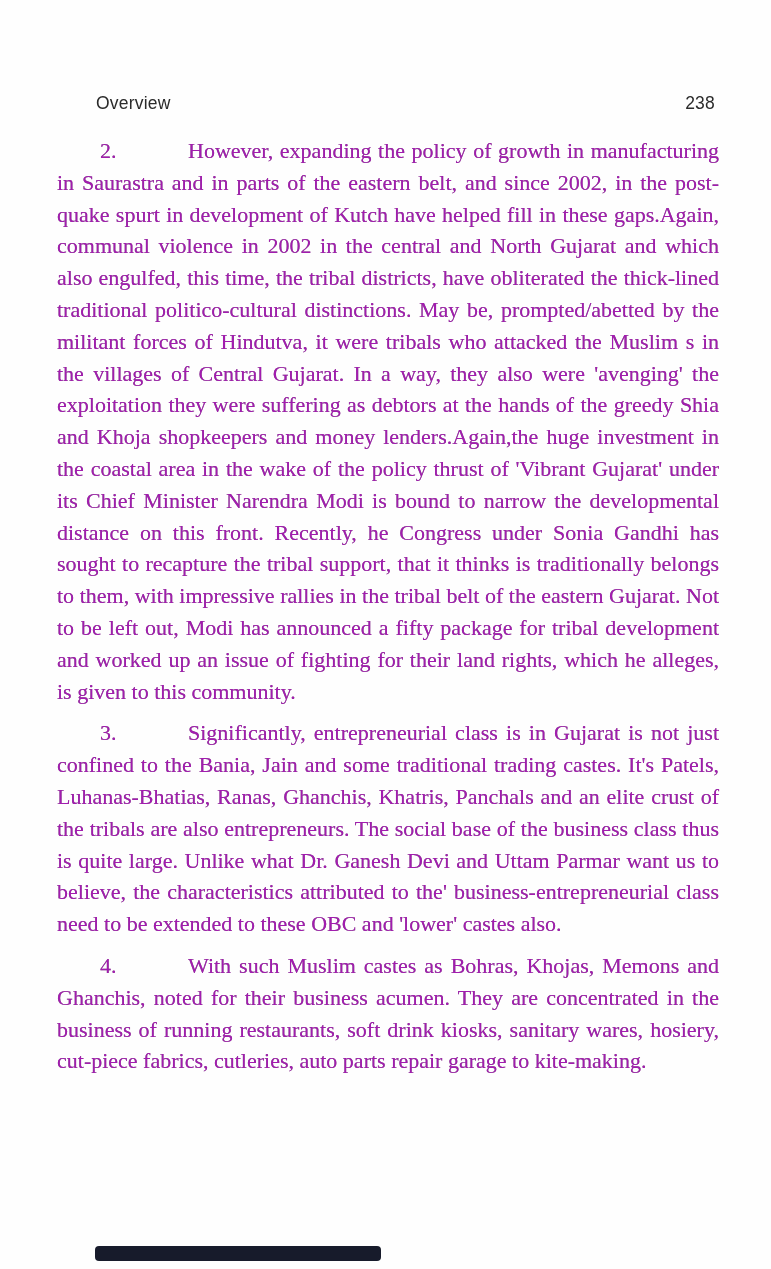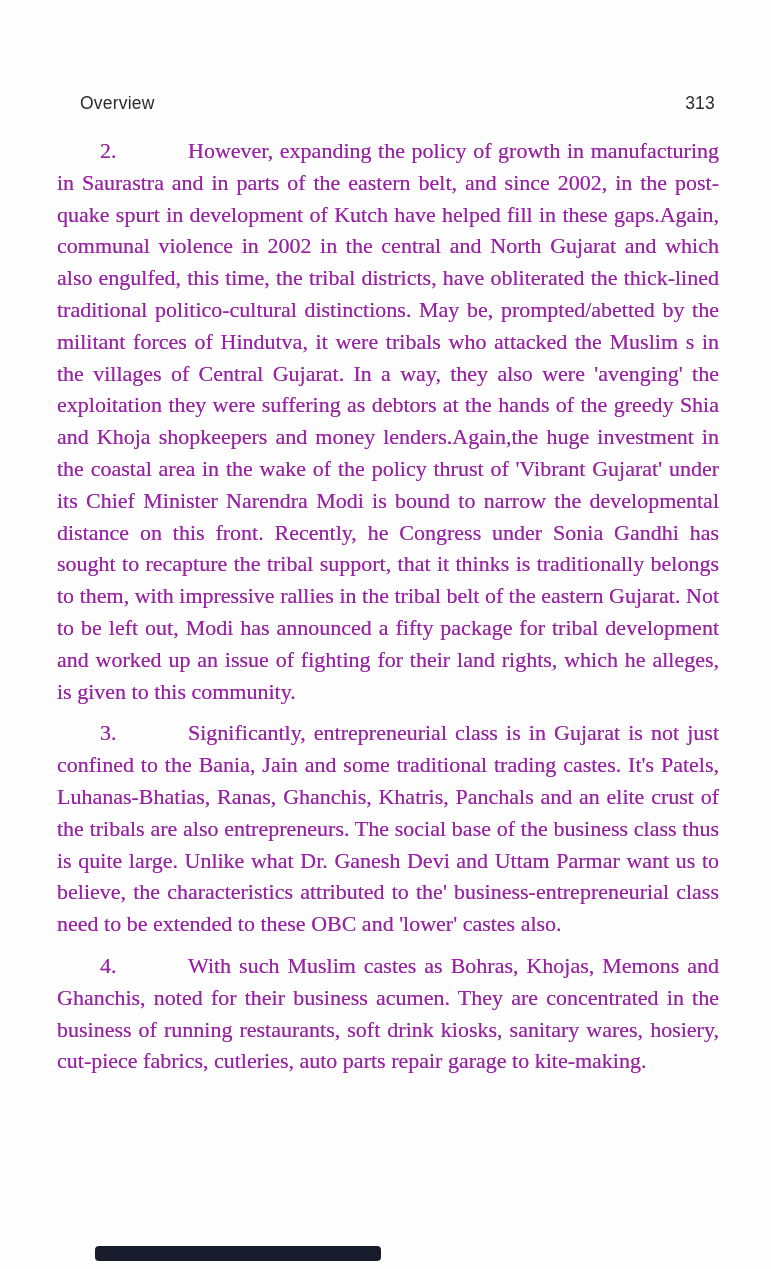--- a/index.html
+++ b/index.html
@@ -11,21 +11,21 @@
     position: relative;
     width: 771px;
     height: 1269px;
     background: #fefefe;
     overflow: hidden;
     font-family: "Liberation Serif", serif;
   }
   .running-header {
     position: absolute;
     top: 93px;
-    left: 80px;
+    left: 96px;
     right: 56px;
     display: flex;
     align-items: baseline;
     font-family: "Liberation Sans", sans-serif;
     font-size: 17.5px;
     font-weight: 400;
     color: #2b2b2b;
     letter-spacing: 0.2px;
   }
   .header-left {
@@ -67,21 +67,21 @@
 </style>
 </head>
 <body>
 
 <div class="page">
 
   <div class="running-header">
     <div class="header-left">
       <span>Overview</span>
     </div>
-    <span class="page-number">313</span>
+    <span class="page-number">238</span>
   </div>
 
   <div class="body-text">
     <p class="para"><span class="para-num">2.</span><span>However, expanding the policy of growth in manufacturing in Saurastra and in parts of the eastern belt, and since 2002, in the post-quake spurt in development of Kutch have helped fill in these gaps.Again, communal violence in 2002 in the central and North Gujarat and which also engulfed, this time, the tribal districts, have obliterated the thick-lined traditional politico-cultural distinctions. May be, prompted/abetted by the militant forces of Hindutva, it were tribals who attacked the Muslim s in the villages of Central Gujarat. In a way, they also were 'avenging' the exploitation they were suffering as debtors at the hands of the greedy Shia and Khoja shopkeepers and money lenders.Again,the huge investment in the coastal area in the wake of the policy thrust of 'Vibrant Gujarat' under its Chief Minister Narendra Modi is bound to narrow the developmental distance on this front. Recently, he Congress under Sonia Gandhi has sought to recapture the tribal support, that it thinks is traditionally belongs to them, with impressive rallies in the tribal belt of the eastern Gujarat. Not to be left out, Modi has announced a fifty package for tribal development and worked up an issue of fighting for their land rights, which he alleges, is given to this community.</span></p>
 
     <p class="para"><span class="para-num">3.</span><span>Significantly, entrepreneurial class is in Gujarat is not just confined to the Bania, Jain and some traditional trading castes. It's Patels, Luhanas-Bhatias, Ranas, Ghanchis, Khatris, Panchals and an elite crust of the tribals are also entrepreneurs. The social base of the business class thus is quite large. Unlike what Dr. Ganesh Devi and Uttam Parmar want us to believe, the characteristics attributed to the' business-entrepreneurial class need to be extended to these OBC and 'lower' castes also.</span></p>
 
     <p class="para"><span class="para-num">4.</span><span>With such Muslim castes as Bohras, Khojas, Memons and Ghanchis, noted for their business acumen. They are concentrated in the business of running restaurants, soft drink kiosks, sanitary wares, hosiery, cut-piece fabrics, cutleries, auto parts repair garage to kite-making.</span></p>
   </div>
 

